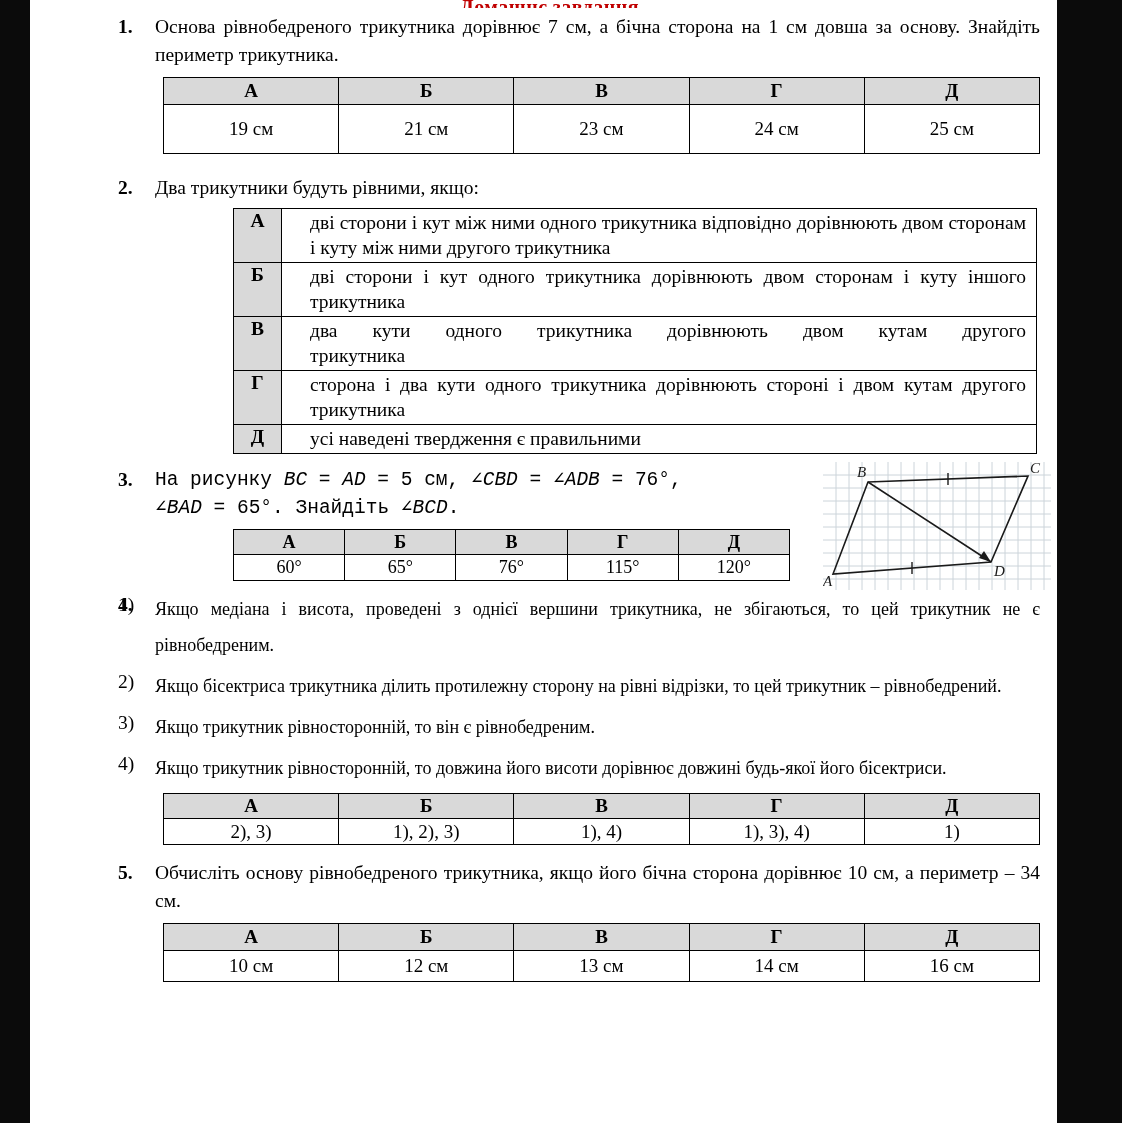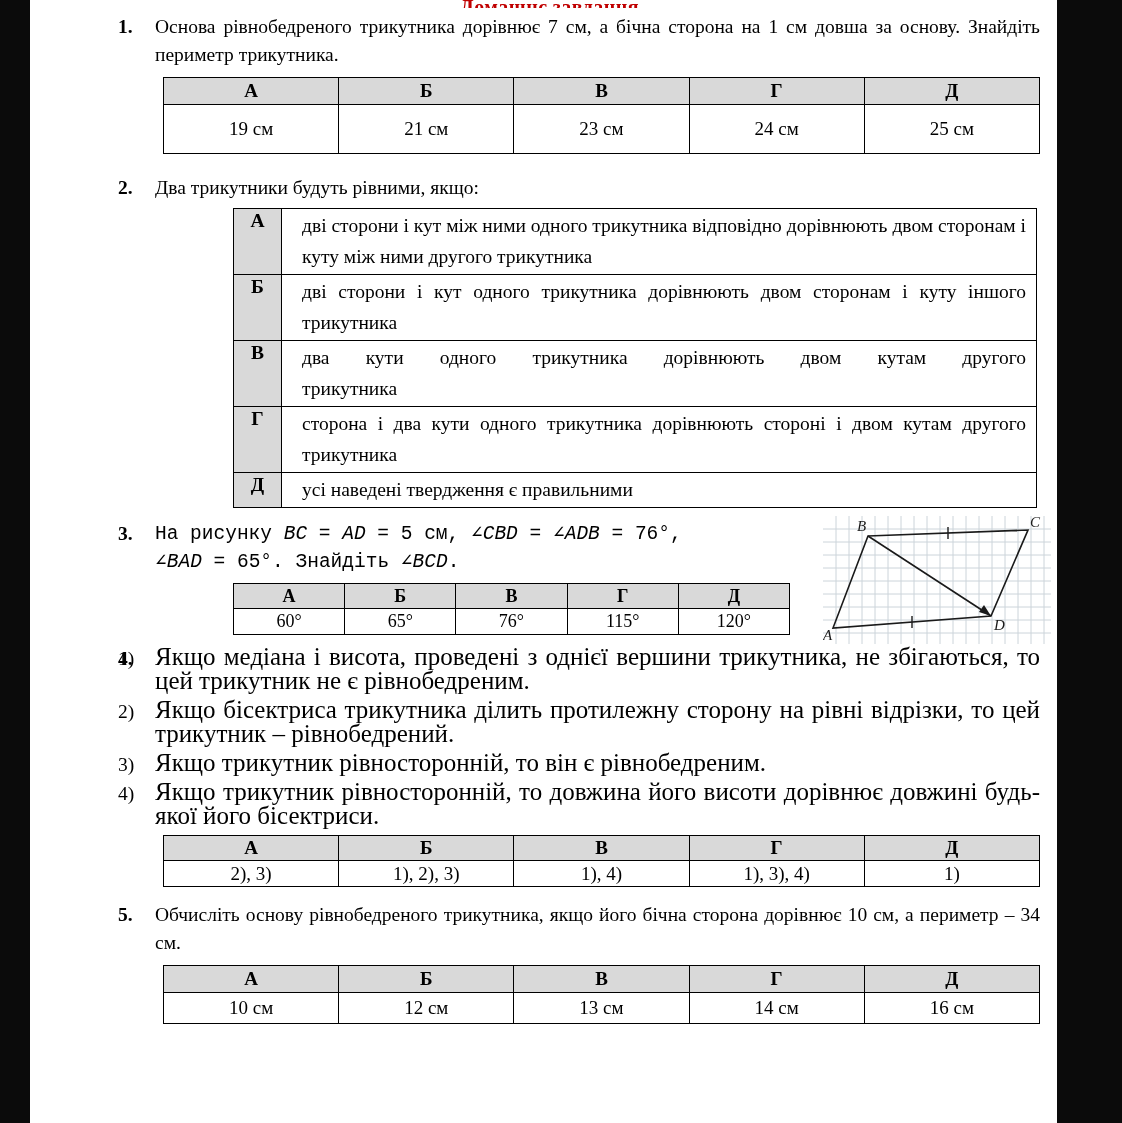--- a/index.html
+++ b/index.html
@@ -29,27 +29,27 @@
   .tbl-q4 .hdr td { height:25px; }
   .tbl-q4 .val td { height:26px; }
   .tbl-q5 { width:877px; margin:8px 0 0 8px; }
   .tbl-q5 .hdr td { height:27px; }
   .tbl-q5 .val td { height:31px; }
 
   
   .cond-table { width:804px; margin:6px 0 0 78px; }
   .cond-table td { border:1.6px solid #000; }
   .cond-letter { width:48px; background:#d9d9d9; font-weight:bold; text-align:center; vertical-align:top; font-size:19.5px; padding-top:1px; }
-  .cond-text { padding:1px 10px 2px 20px; text-align:justify; font-size:19.5px; line-height:31px; }
+  .cond-text { padding:1px 10px 2px 28px; text-align:justify; font-size:19.5px; line-height:25px; }
   .spread { word-spacing:20px; }
 
   
   .stmt { position:relative; padding-left:125px; padding-right:17px; margin-top:5px; }
   .snum { position:absolute; left:88px; top:0; font-size:19.5px; line-height:28px; }
-  .stext { font-size:25px; line-height:24px; text-align:justify; }
+  .stext { font-size:18px; line-height:36px; text-align:justify; }
 
   
   .q3 { position:relative; }
   .q3 .qtext { max-width:640px;font-family:Liberation Mono, monospace; }
   .figure { position:absolute; top:-4px; right:6px; width:228px; height:128px; }
   .figure text { font-style:italic; font-size:15px; fill:#1a1a1a; font-family:"Liberation Serif", serif; }
 
   .mt-q1 { margin-top:5px; }
   .mt-q2 { margin-top:20px; }
   .mt-q3 { margin-top:12px; }

